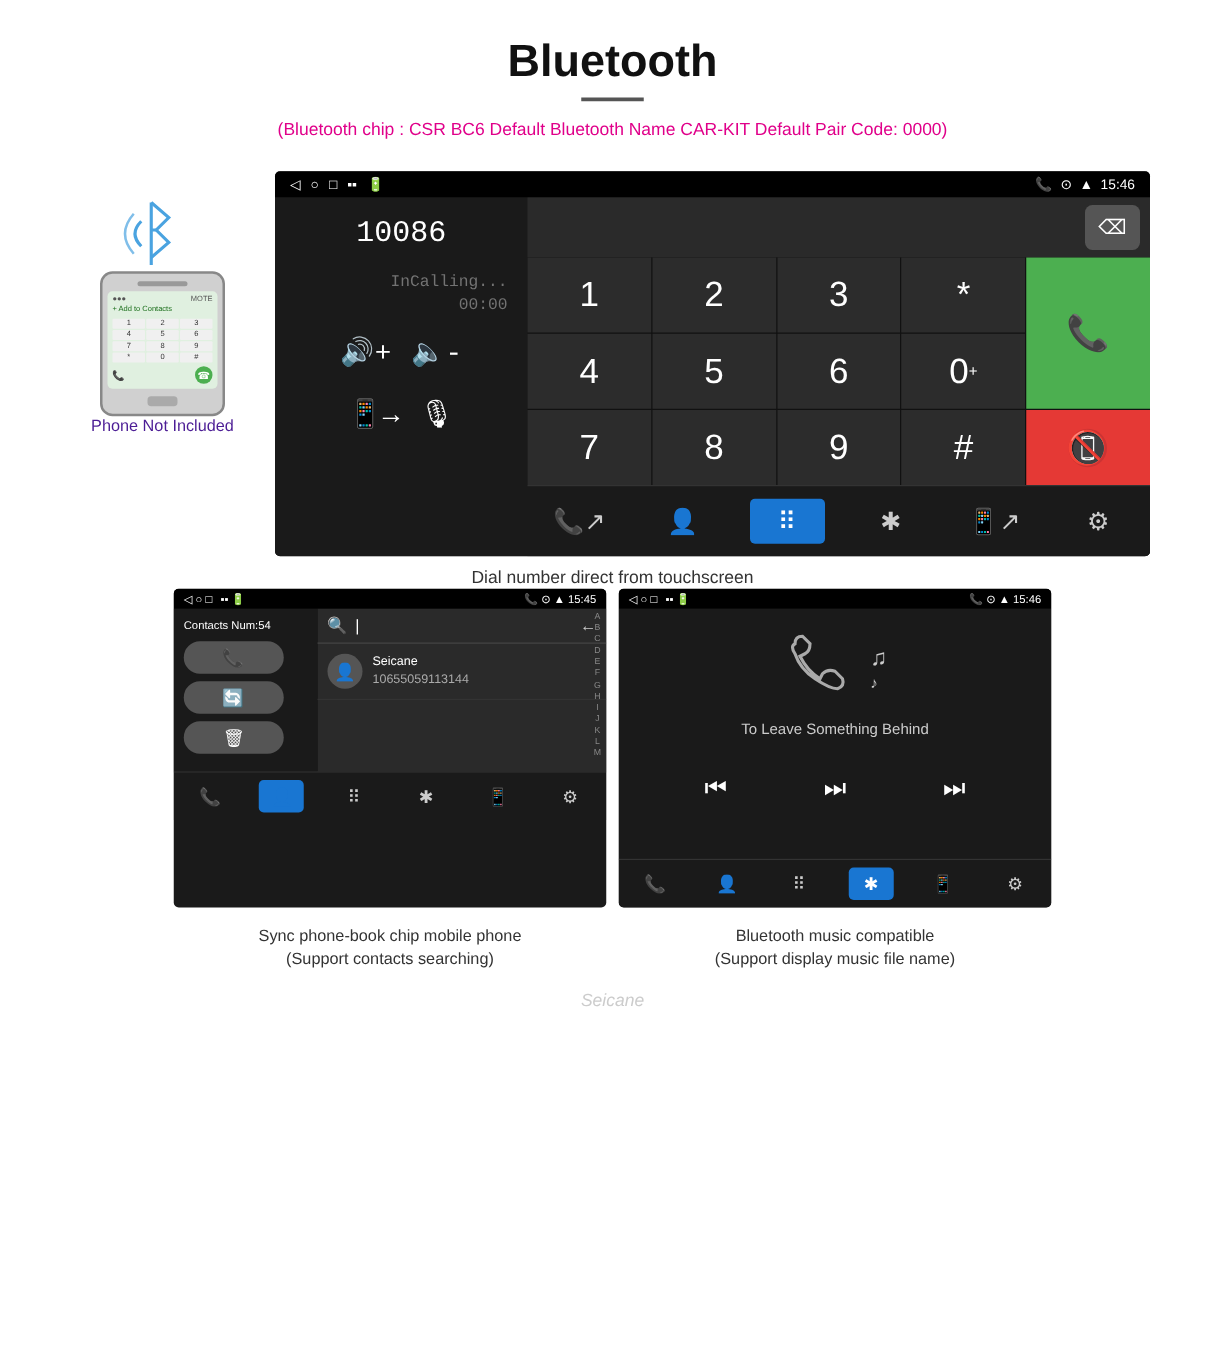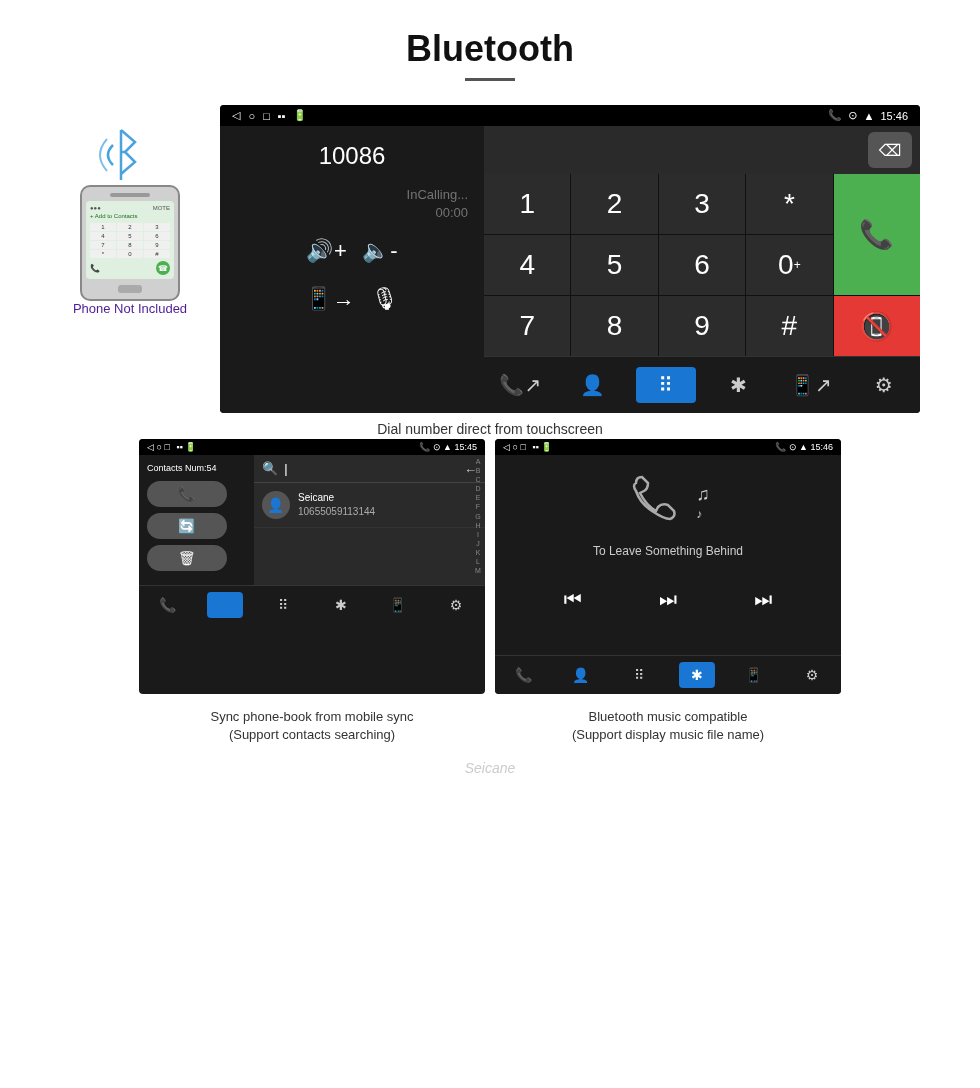--- a/index.html
+++ b/index.html
@@ -90,25 +90,26 @@
       align-items: center;
       font-size: 11px;
     }
 
     
     .dial-area {
       display: flex;
       background: #1a1a1a;
     }
     .dial-left {
-      width: 264px;
+      width: 202px;
       padding: 10px 16px;
       display: flex;
       flex-direction: column;
       gap: 10px;
+      font-family: Liberation Mono, monospace;
     }
     .dial-number-display {
       font-size: 24px;
       color: #fff;
       text-align: center;
       padding: 6px 0;
     }
     .dial-status {
       text-align: right;
       color: #737373;
@@ -466,20 +467,21 @@
       font-size: 8px;
       float: right;
     }
   </style>
 </head>
 <body>
 
 <div class="page-header">
   <h1>Bluetooth</h1>
   <div class="header-divider"></div>
+  <div class="bluetooth-specs">(Bluetooth chip : CSR BC6    Default Bluetooth Name CAR-KIT    Default Pair Code: 0000)</div>
 </div>
 
 <div class="main-screen-container">
 
   <div class="phone-mock-left">
 
     <svg width="70" height="60" viewBox="0 0 70 60">
 
       <g transform="translate(18,5)">
         <line x1="8" y1="0" x2="8" y2="50" stroke="#4aa3e0" stroke-width="2.5"></line>
@@ -715,21 +717,21 @@
       <div class="small-nav-btn active">✱</div>
       <div class="small-nav-btn">📱</div>
       <div class="small-nav-btn">⚙</div>
     </div>
   </div>
 
 </div>
 
 <div class="bottom-captions">
   <div class="bottom-caption">
-    <span style="white-space:pre-line;">Sync phone-book from mobile sync
+    <span style="white-space:pre-line;">Sync phone-book chip mobile phone
 (Support contacts searching)</span>
   </div>
   <div class="bottom-caption">
     <span style="white-space:pre-line;">Bluetooth music compatible
 (Support display music file name)</span>
   </div>
 </div>
 
 <div class="watermark">
   <span style="color:#ccc;font-style:italic;">Seicane</span>

